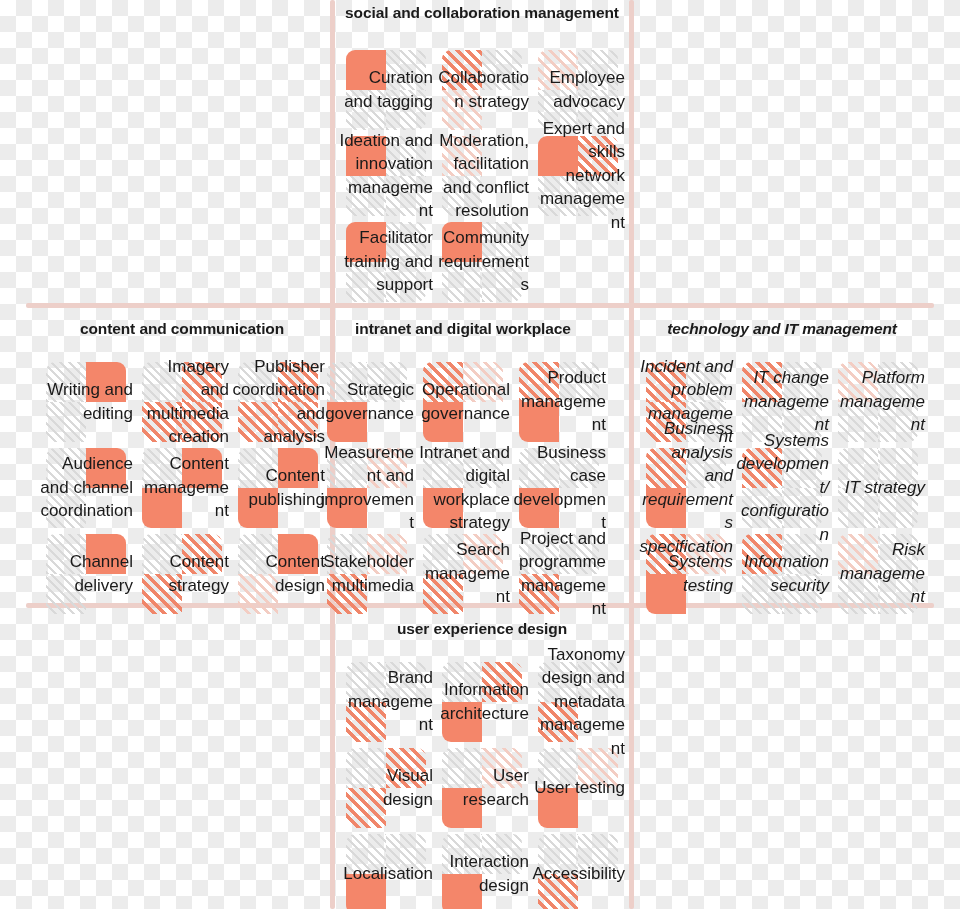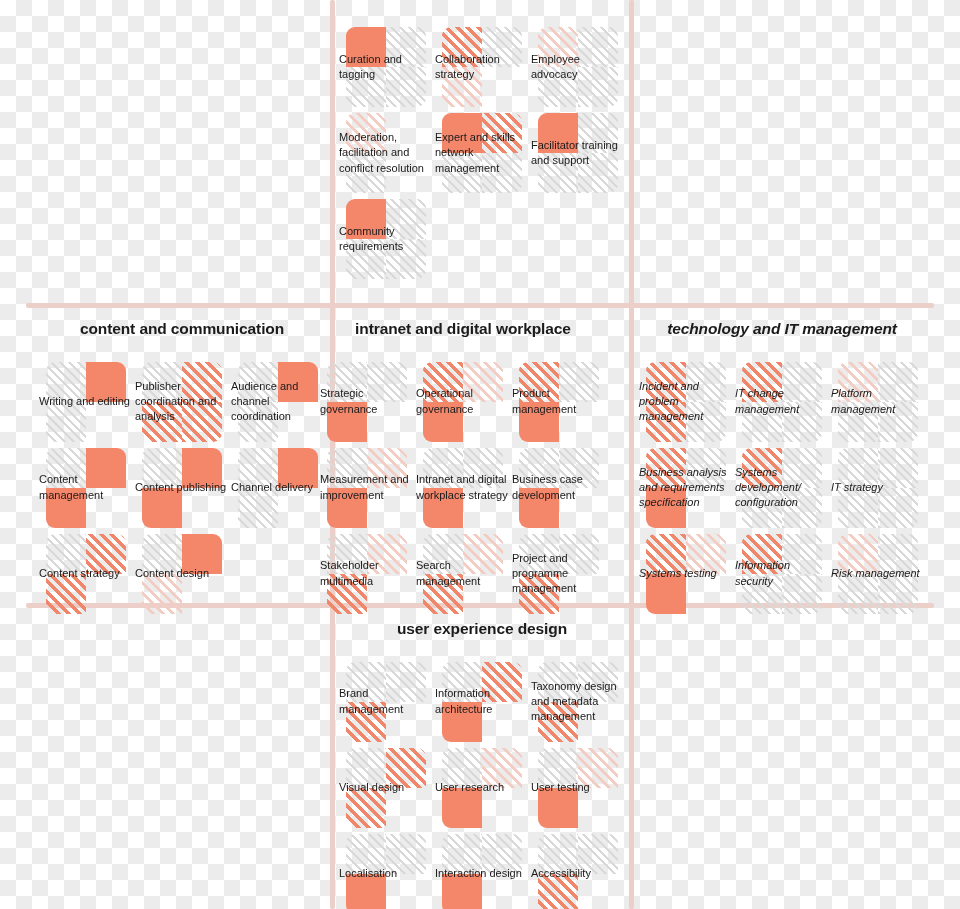--- a/index.html
+++ b/index.html
@@ -82,38 +82,39 @@
       #f3cdc3 0px,#f3cdc3 2.6px,
       transparent 2.6px,transparent 7.0px);
   }
   .q.solid{background:#f4866a;}
 
   
   .label{
     position:relative;
     z-index:5;
     width:94px;
-    text-align:left;
-    font-size:11px;
+    text-align:right;
+    font-size:17px;
     line-height:1.38;
     color:#1a1a1a;
     word-wrap:break-word;
   }
 </style>
 </head>
 <body>
 
 <div id="stage">
 
   <div class="rule-h" style="left:26px;  top:303px; width:908px;"></div>
   <div class="rule-h" style="left:26px;  top:603px; width:908px;"></div>
   <div class="rule-v" style="left:330px; top:0px;   height:909px;"></div>
   <div class="rule-v" style="left:629px; top:0px;   height:909px;"></div>
 
   <div class="region" style="left:336px;top:0px;width:292px;">
+    <div class="region-title" style="margin-top:4px;">social and collaboration management</div>
     <div class="grid" style="margin-top:24px;">
         <div class="cell">
           <div class="quads">
             <div class="q tl solid"></div>
             <div class="q tr gray"></div>
             <div class="q bl gray"></div>
             <div class="q br gray"></div>
           </div>
           <div class="label">Curation and tagging</div>
         </div>
@@ -127,20 +128,29 @@
           <div class="label">Collaboration strategy</div>
         </div>
         <div class="cell">
           <div class="quads">
             <div class="q tl orangelite"></div>
             <div class="q tr gray"></div>
             <div class="q bl gray"></div>
             <div class="q br gray"></div>
           </div>
           <div class="label">Employee advocacy</div>
+        </div>
+        <div class="cell">
+          <div class="quads">
+            <div class="q tl solid"></div>
+            <div class="q tr gray"></div>
+            <div class="q bl gray"></div>
+            <div class="q br gray"></div>
+          </div>
+          <div class="label">Ideation and innovation management</div>
         </div>
         <div class="cell">
           <div class="quads">
             <div class="q tl orangelite"></div>
             <div class="q tr empty"></div>
             <div class="q bl gray"></div>
             <div class="q br empty"></div>
           </div>
           <div class="label">Moderation, facilitation and conflict resolution</div>
         </div>
@@ -186,20 +196,29 @@
           </div>
           <div class="label">Writing and editing</div>
         </div>
         <div class="cell">
           <div class="quads">
             <div class="q tl gray"></div>
             <div class="q tr orange"></div>
             <div class="q bl orange"></div>
             <div class="q br orange"></div>
           </div>
+          <div class="label">Imagery and multimedia creation</div>
+        </div>
+        <div class="cell">
+          <div class="quads">
+            <div class="q tl gray"></div>
+            <div class="q tr orange"></div>
+            <div class="q bl orange"></div>
+            <div class="q br orange"></div>
+          </div>
           <div class="label">Publisher coordination and analysis</div>
         </div>
         <div class="cell">
           <div class="quads">
             <div class="q tl gray"></div>
             <div class="q tr solid"></div>
             <div class="q bl gray"></div>
             <div class="q br empty"></div>
           </div>
           <div class="label">Audience and channel coordination</div>

